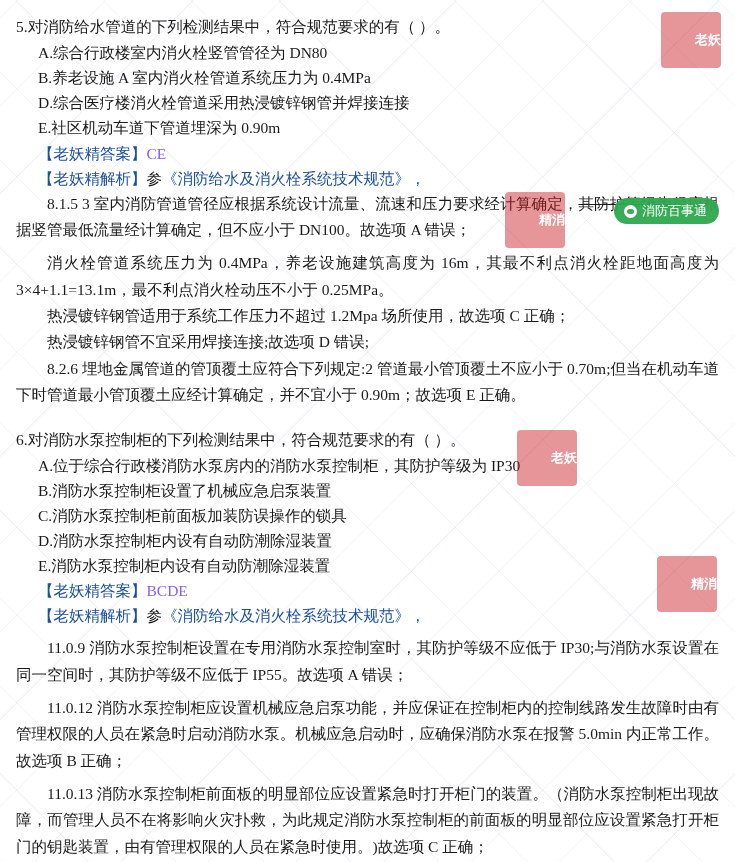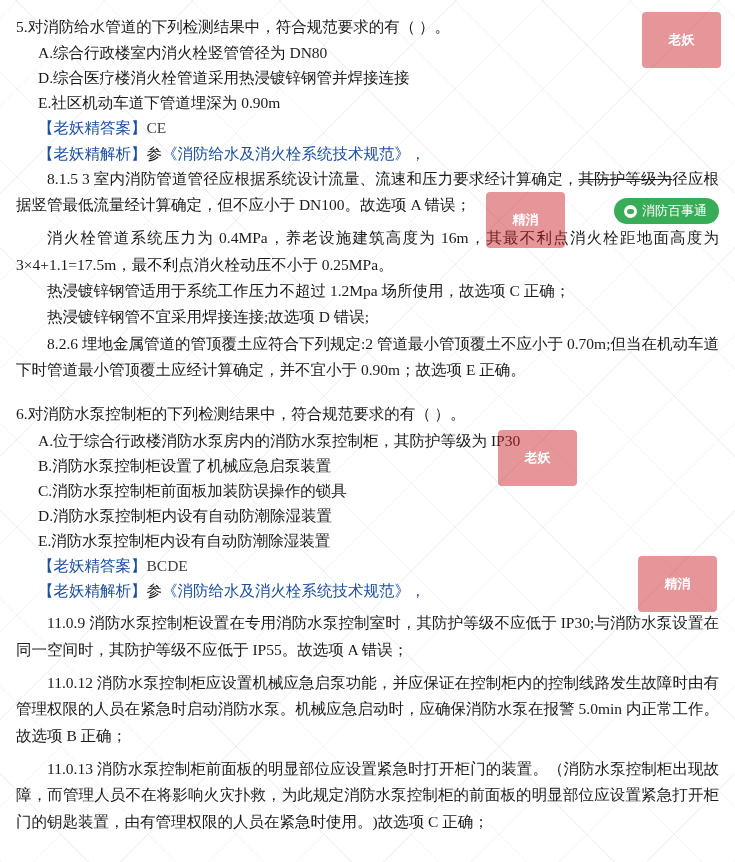--- a/index.html
+++ b/index.html
@@ -49,21 +49,21 @@
   .ans-line {
     font-size: 15.5px;
     line-height: 1.62;
     margin: 0;
     padding-left: 22px;
   }
   .tag {
     color: #1b4fa0;
   }
   .ans-val {
-    color: #404040;
+    color: #8b5cf6;
   }
   .ref {
     color: #1b4fa0;
     font-family: Liberation Serif, serif;
   }
   .para {
     font-size: 15.5px;
     line-height: 1.70;
     margin: 0;
     text-indent: 2em;
@@ -72,30 +72,30 @@
   .strike {
     text-decoration: line-through;
   }
   .gap-sm { height: 7px; }
   .gap-lg { height: 18px; }
 
   
   .stamp {
     position: absolute;
     z-index: 3;
-    width: 79px;
+    width: 60px;
     height: 56px;
     border-radius: 4px;
     background: rgba(200, 30, 35, 0.55);
     color: #fff;
     font-family: "Liberation Sans", sans-serif;
     font-weight: bold;
     display: flex;
     align-items: center;
-    justify-content: center;
+    justify-content: flex-end;
     text-align: center;
     line-height: 1.05;
     font-size: 13px;
     letter-spacing: 0;
     opacity: 0.85;
     pointer-events: none;
   }
   .stamp span { display: block; }
   .stamp-1 { top: 12px; right: 14px; }
   .stamp-2 { top: 192px; right: 170px; }
@@ -140,35 +140,36 @@
 </head>
 <body>
 
 <div class="paper-bg"></div>
 
 <div class="page">
 
   <div>
     <p class="q-title">5.对消防给水管道的下列检测结果中，符合规范要求的有（    ）。</p>
     <p class="opt">A.综合行政楼室内消火栓竖管管径为 DN80</p>
+    <p class="opt">B.养老设施 A 室内消火栓管道系统压力为 0.4MPa</p>
     <p class="opt">D.综合医疗楼消火栓管道采用热浸镀锌钢管并焊接连接</p>
     <p class="opt">E.社区机动车道下管道埋深为 0.90m</p>
 
     <p class="ans-line">
       <span class="tag">【老妖精答案】</span><span class="ans-val">CE</span>
     </p>
     <p class="ans-line">
       <span class="tag">【老妖精解析】</span><span>参</span><span class="ref">《消防给水及消火栓系统技术规范》，</span>
     </p>
 
     <p class="para">
       <span>8.1.5 3 室内消防管道管径应根据系统设计流量、流速和压力要求经计算确定，</span><span class="strike">其防护等级为</span><span>径应根据竖管最低流量经计算确定，但不应小于 DN100。故选项 A 错误；</span>
     </p>
     <div class="gap-sm"></div>
-    <p class="para">消火栓管道系统压力为 0.4MPa，养老设施建筑高度为 16m，其最不利点消火栓距地面高度为 3×4+1.1=17.5m，最不利点消火栓动压不小于 0.25MPa。</p>
+    <p class="para">消火栓管道系统压力为 0.4MPa，养老设施建筑高度为 16m，其最不利点消火栓距地面高度为 3×4+1.1=13.1m，最不利点消火栓动压不小于 0.25MPa。</p>
     <p class="para">热浸镀锌钢管适用于系统工作压力不超过 1.2Mpa 场所使用，故选项 C 正确；</p>
     <p class="para">热浸镀锌钢管不宜采用焊接连接;故选项 D 错误;</p>
     <p class="para">8.2.6 埋地金属管道的管顶覆土应符合下列规定:2 管道最小管顶覆土不应小于 0.70m;但当在机动车道下时管道最小管顶覆土应经计算确定，并不宜小于 0.90m；故选项 E 正确。</p>
   </div>
 
   <div class="gap-lg"></div>
 
   <div>
     <p class="q-title">6.对消防水泵控制柜的下列检测结果中，符合规范要求的有（    ）。</p>
     <p class="opt">A.位于综合行政楼消防水泵房内的消防水泵控制柜，其防护等级为 IP30</p>

